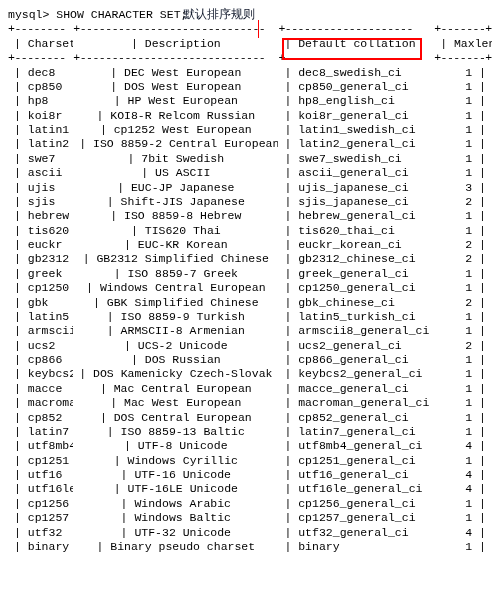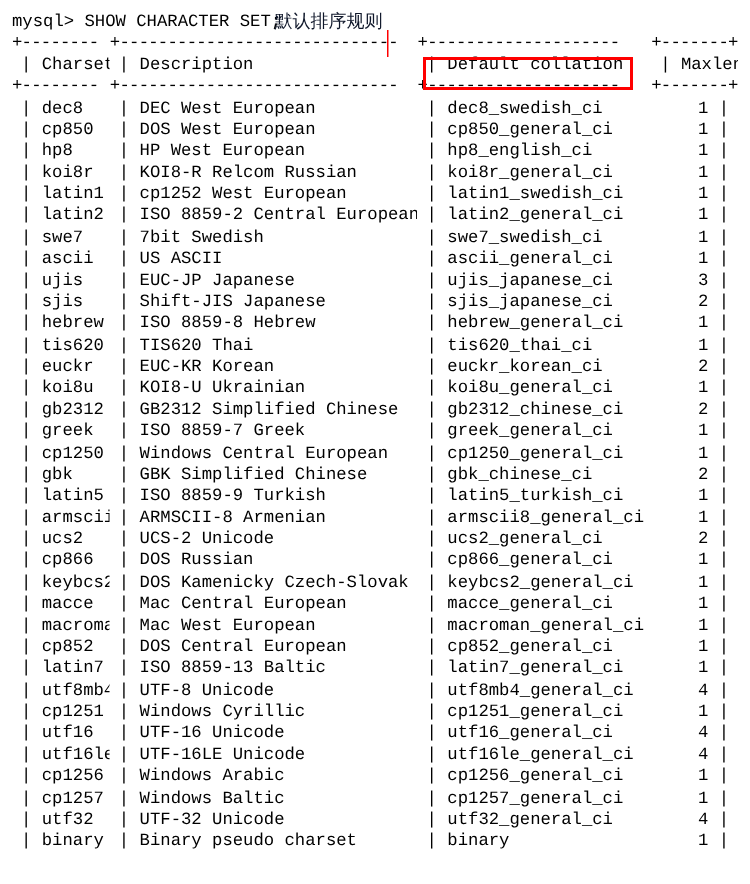--- a/index.html
+++ b/index.html
@@ -47,21 +47,21 @@
     table-layout: fixed;
   }
   td, th {
     padding: 0 6px;
     text-align: left;
     white-space: nowrap;
     overflow: hidden;
     font-weight: normal;
   }
   .col-charset { width: 62px; }
-  .col-desc { width: 195px; }
+  .col-desc { width: 195px; text-align: center; }
   .col-coll { width: 148px; }
   .col-max { width: 55px; text-align: right; }
   th.col-max { text-align: right; }
   .sep td {
     padding: 0;
     height: 12px;
     vertical-align: middle;
   }
   .sep span {
     display: block;
@@ -205,26 +205,20 @@
           <td class="col-coll"><span class="pipe">| </span><span>tis620_thai_ci</span></td>
           <td class="col-max"><span>1</span><span class="pipe"> |</span></td>
         </tr>
         <tr>
           <td class="col-charset"><span class="pipe">| </span><span>euckr</span></td>
           <td class="col-desc"><span class="pipe">| </span><span>EUC-KR Korean</span></td>
           <td class="col-coll"><span class="pipe">| </span><span>euckr_korean_ci</span></td>
           <td class="col-max"><span>2</span><span class="pipe"> |</span></td>
         </tr>
         <tr>
-          <td class="col-charset"><span class="pipe">| </span><span>koi8u</span></td>
-          <td class="col-desc"><span class="pipe">| </span><span>KOI8-U Ukrainian</span></td>
-          <td class="col-coll"><span class="pipe">| </span><span>koi8u_general_ci</span></td>
-          <td class="col-max"><span>1</span><span class="pipe"> |</span></td>
-        </tr>
-        <tr>
           <td class="col-charset"><span class="pipe">| </span><span>gb2312</span></td>
           <td class="col-desc"><span class="pipe">| </span><span>GB2312 Simplified Chinese</span></td>
           <td class="col-coll"><span class="pipe">| </span><span>gb2312_chinese_ci</span></td>
           <td class="col-max"><span>2</span><span class="pipe"> |</span></td>
         </tr>
         <tr>
           <td class="col-charset"><span class="pipe">| </span><span>greek</span></td>
           <td class="col-desc"><span class="pipe">| </span><span>ISO 8859-7 Greek</span></td>
           <td class="col-coll"><span class="pipe">| </span><span>greek_general_ci</span></td>
           <td class="col-max"><span>1</span><span class="pipe"> |</span></td>

